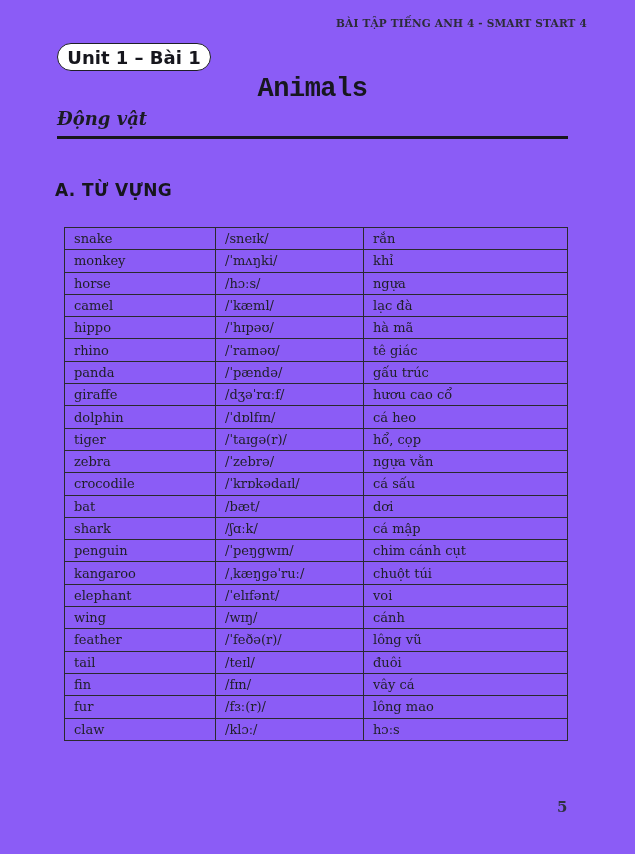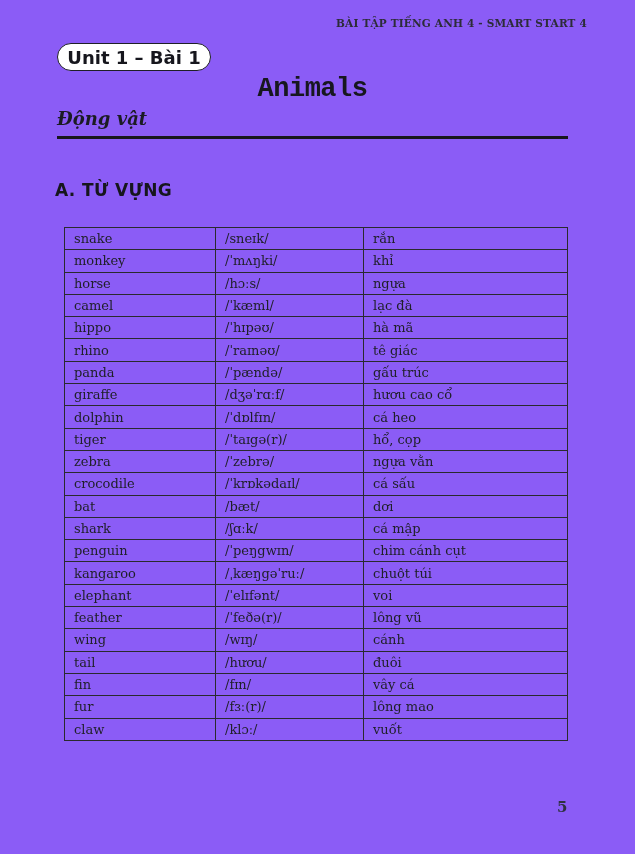--- a/index.html
+++ b/index.html
@@ -206,47 +206,47 @@
           <td>kangaroo</td>
           <td>/ˌkæŋgəˈruː/</td>
           <td>chuột túi</td>
         </tr>
         <tr>
           <td>elephant</td>
           <td>/ˈelɪfənt/</td>
           <td>voi</td>
         </tr>
         <tr>
+          <td>wing</td>
+          <td>/wɪŋ/</td>
+          <td>cánh</td>
+        </tr>
+        <tr>
           <td>feather</td>
           <td>/ˈfeðə(r)/</td>
           <td>lông vũ</td>
         </tr>
         <tr>
-          <td>wing</td>
-          <td>/wɪŋ/</td>
-          <td>cánh</td>
-        </tr>
-        <tr>
           <td>tail</td>
-          <td>/hươu/</td>
+          <td>/teɪl/</td>
           <td>đuôi</td>
         </tr>
         <tr>
           <td>fin</td>
           <td>/fɪn/</td>
           <td>vây cá</td>
         </tr>
         <tr>
           <td>fur</td>
           <td>/fɜː(r)/</td>
           <td>lông mao</td>
         </tr>
         <tr>
           <td>claw</td>
           <td>/klɔː/</td>
-          <td>vuốt</td>
+          <td>hɔːs</td>
         </tr>
       </tbody>
   </table>
 
   <div class="page-number">5</div>
 
 </div>
 
 </body></html>

